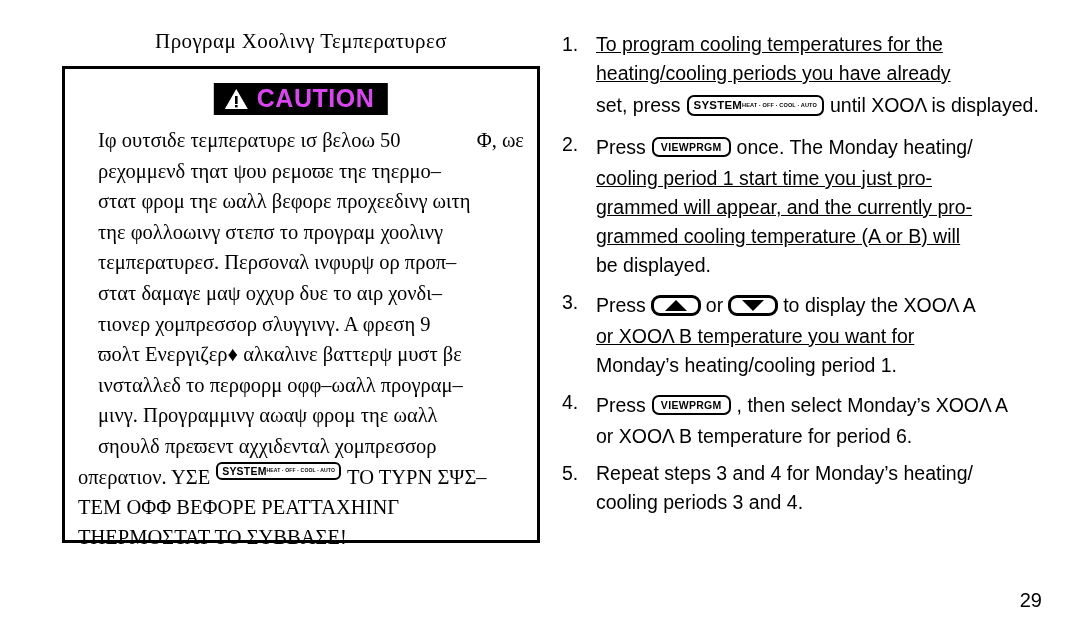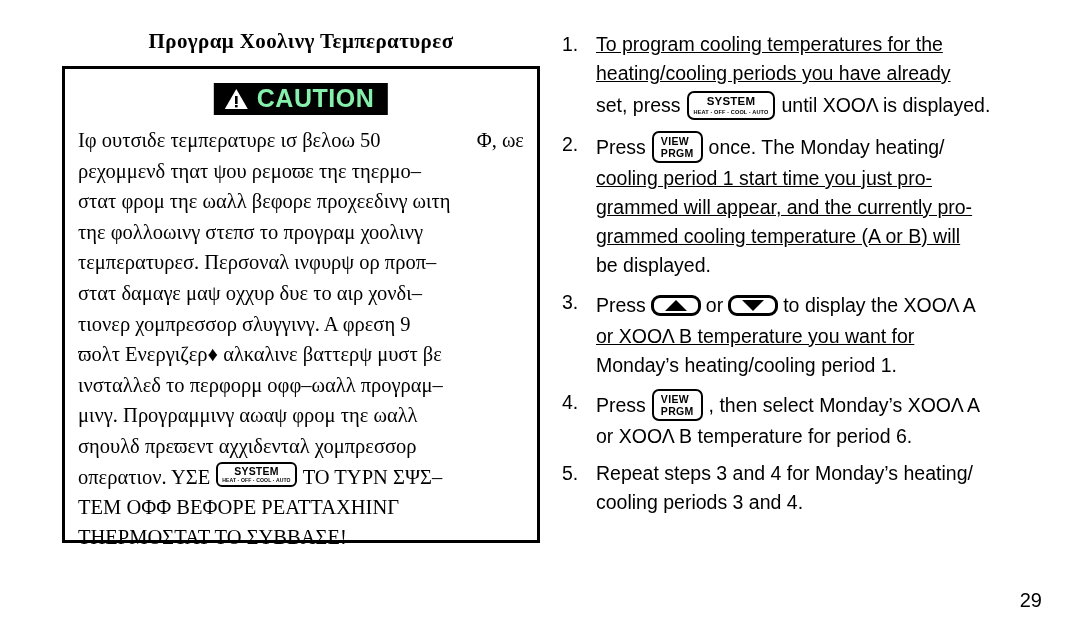--- a/index.html
+++ b/index.html
@@ -31,36 +31,35 @@
   }
 
   .section-title {
     font-family: "Liberation Serif", serif;
     font-size: 21px;
     line-height: 26px;
     text-align: center;
     letter-spacing: 0.4px;
     margin: 0 0 12px 0;
     white-space: nowrap;
-    font-weight: bold;
   }
 
   .caution-box {
     position: relative;
     border: 3px solid #000;
     box-sizing: border-box;
     width: 478px;
     height: 477px;
     padding: 14px 13px 8px 13px;
     background: #fff;
   }
 
   .caution-banner {
     background: #000000;
-    color: #86efac;
+    color: #d946ef;
     display: inline-flex;
     align-items: center;
     gap: 8px;
     padding: 3px 14px 4px 10px;
     margin: 0 auto 10px auto;
     position: relative;
     left: 50%;
     transform: translateX(-50%);
   }
   .caution-banner .tri-icon {
@@ -78,21 +77,21 @@
   }
 
   .caution-body {
     font-family: "Liberation Serif", serif;
     font-size: 20.5px;
     line-height: 30.6px;
     text-align: justify;
     text-justify: inter-word;
     margin: 0;
   }
-  .caution-body .ln { display: block; white-space: nowrap; }
+  .caution-body .ln { display: block; white-space: nowrap; margin-left: 20px; }
   .caution-body .ln.just {
     display: flex;
     justify-content: space-between;
   }
   .caution-body .gap-deg { display: inline-block; width: 13px; }
 
   .caution-final {
     font-family: "Liberation Serif", serif;
     font-size: 20.5px;
     line-height: 30px;
@@ -144,21 +143,21 @@
   .step-body .ln.btnline {
     display: flex;
     align-items: center;
     justify-content: flex-start;
     line-height: 34px;
   }
 
   
   .btn-system {
     display: inline-flex;
-    flex-direction: column;
+    flex-direction: row;
     align-items: center;
     justify-content: center;
     border: 2px solid #000;
     border-radius: 7px;
     background: #fff;
     padding: 2px 5px 2px 5px;
     margin: 0 6px;
     vertical-align: middle;
     flex: 0 0 auto;
   }
@@ -180,22 +179,22 @@
 
   .btn-system.sm {
     border-radius: 6px;
     padding: 1px 4px;
   }
   .btn-system.sm .bs-main { font-size: 10.5px; line-height: 12px; }
   .btn-system.sm .bs-sub { font-size: 5.1px; line-height: 7px; }
 
   .btn-view {
     display: inline-flex;
-    flex-direction: column;
-    align-items: flex-start;
+    flex-direction: row;
+    align-items: flex-end;
     justify-content: center;
     border: 2px solid #000;
     border-radius: 7px;
     background: #fff;
     padding: 2px 7px;
     margin: 0 6px;
     vertical-align: middle;
     flex: 0 0 auto;
   }
   .btn-view span {

